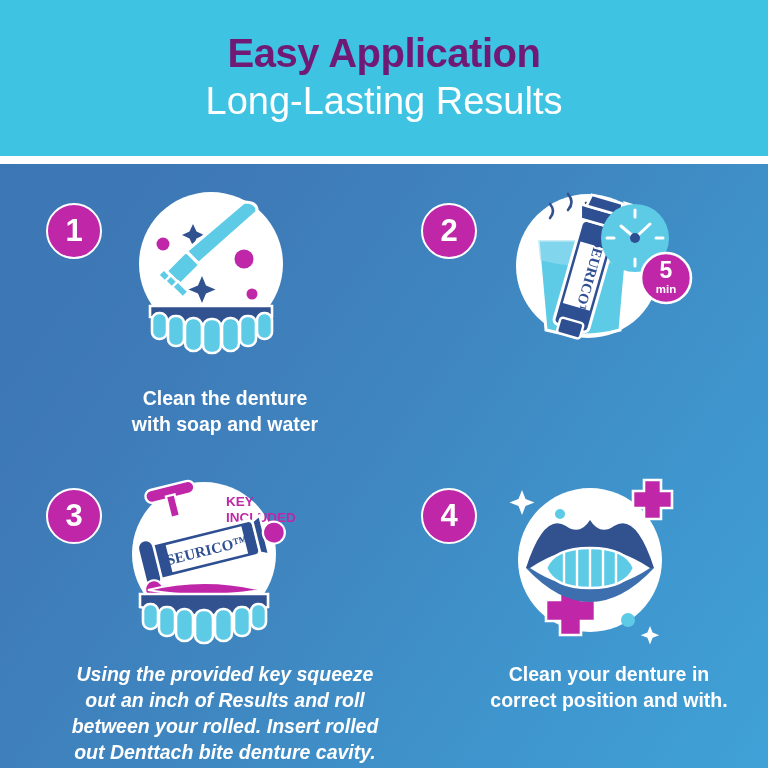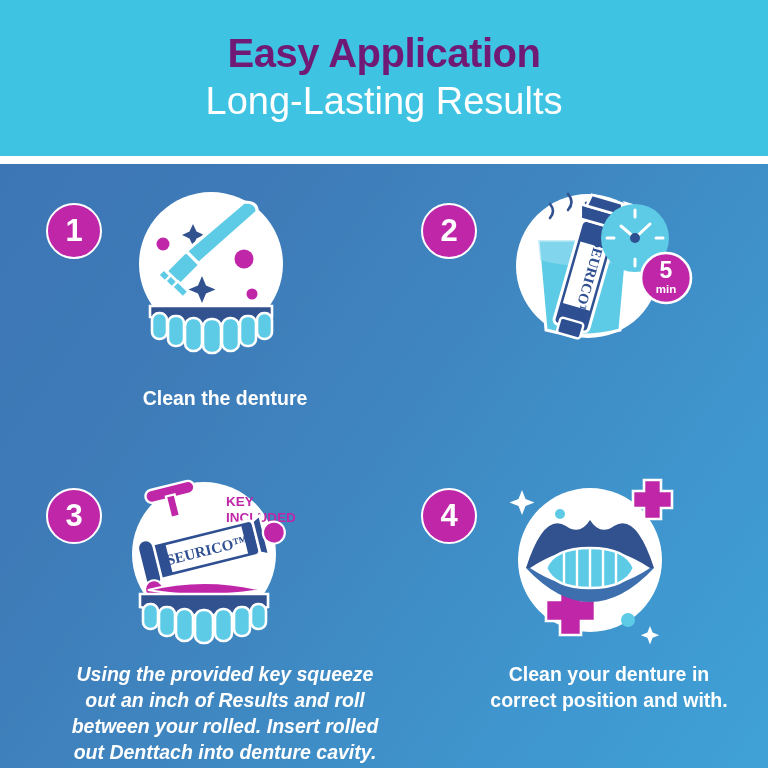--- a/index.html
+++ b/index.html
@@ -124,20 +124,21 @@
             <rect x="69" y="134" width="17" height="33" rx="8"></rect>
             <rect x="87" y="135" width="18" height="34" rx="8"></rect>
             <rect x="106" y="134" width="17" height="33" rx="8"></rect>
             <rect x="124" y="132" width="16" height="30" rx="7"></rect>
             <rect x="141" y="129" width="15" height="26" rx="7"></rect>
           </g>
         </svg>
 
         <div class="caption">
           <div>Clean the denture</div>
+          <div>with soap and water</div>
         </div>
       </div>
 
       <div class="cell cell2">
         <div class="badge">
           <span>2</span>
         </div>
 
         <svg class="art" viewBox="0 0 200 190">
           <circle cx="92" cy="84" r="72" fill="#ffffff"></circle>
@@ -222,21 +223,21 @@
             <rect x="109" y="137" width="17" height="32" rx="8"></rect>
             <rect x="128" y="135" width="16" height="29" rx="7"></rect>
             <rect x="145" y="132" width="15" height="25" rx="7"></rect>
           </g>
         </svg>
 
         <div class="caption">
           <div>Using the provided key squeeze</div>
           <div>out an inch of Results and roll</div>
           <div>between your rolled. Insert rolled</div>
-          <div>out Denttach into denture cavity.</div>
+          <div>out Denttach bite denture cavity.</div>
         </div>
       </div>
 
       <div class="cell cell4">
         <div class="badge">
           <span>4</span>
         </div>
 
         <svg class="art" viewBox="0 0 206 196">
           <circle cx="106" cy="92" r="72" fill="#ffffff"></circle>

